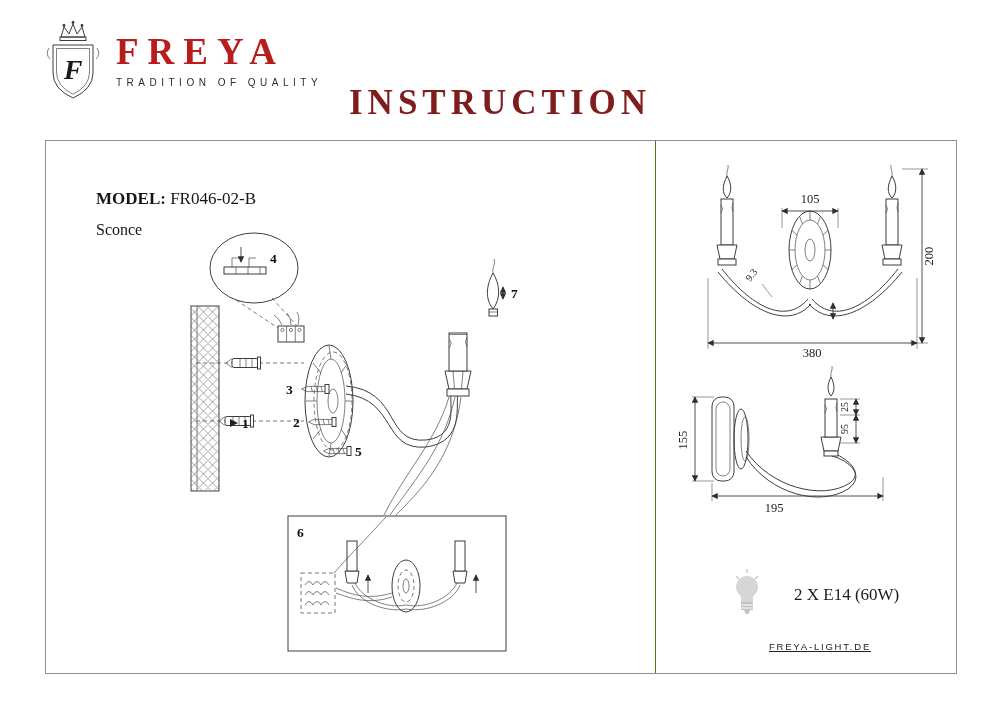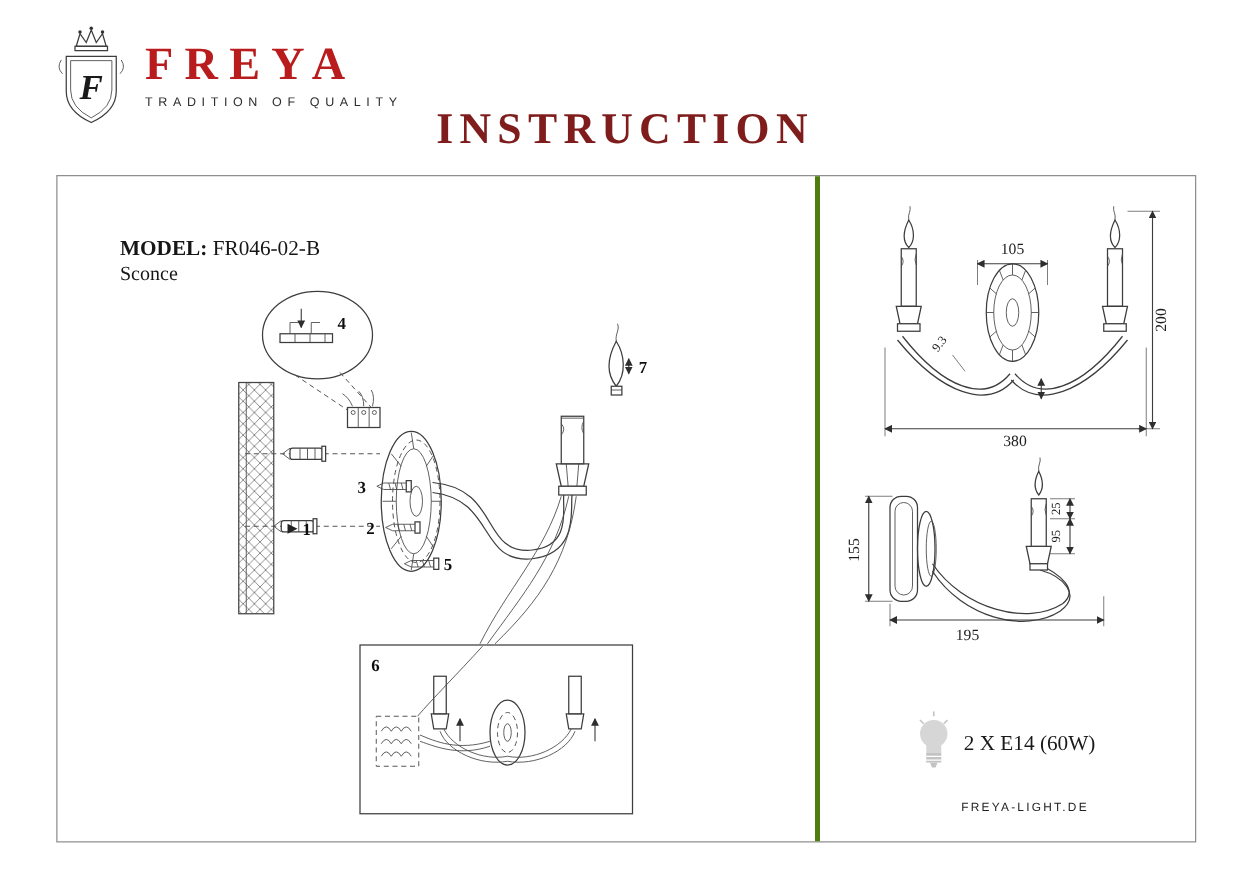--- a/index.html
+++ b/index.html
@@ -8,42 +8,42 @@
 
   
   .logo{position:absolute;left:42px;top:18px;display:flex;align-items:center;gap:12px;}
   .logo-text .brand{font-size:37px;letter-spacing:9px;font-weight:bold;color:#b91c1c;line-height:1;}
   .logo-text .tagline{font-size:10px;letter-spacing:4.5px;color:#2c2c2c;margin-top:7px;font-family:"Liberation Sans",sans-serif;}
   .title{position:absolute;left:0;top:60px;width:100%;text-align:center;
          font-size:35px;letter-spacing:5px;color:#7f1d1d;}
 
   
   .sheet{position:absolute;left:45px;top:140px;width:910px;height:532px;border:1px solid #8f8f8f;}
-  .left-sec{position:absolute;left:0;top:0;width:610px;height:532px;border-right:4px solid #4d7c0f;box-sizing:border-box;}
+  .left-sec{position:absolute;left:0;top:0;width:610px;height:532px;border-right:1px solid #4d7c0f;box-sizing:border-box;}
   .right-sec{position:absolute;left:624px;top:0;width:300px;height:532px;}
 
   .model-block{position:absolute;left:50px;top:48px;font-size:17px;}
   .model-block .lbl{font-weight:bold;}
-  .model-block .type{font-size:16px;margin-top:2px;}
+  .model-block .type{font-size:16px;margin-top:12px;}
 
   
   svg .ln{fill:none;stroke:#3d3d3d;stroke-width:1;}
   svg .lnt{fill:none;stroke:#4a4a4a;stroke-width:.7;}
   svg .dash{fill:none;stroke:#555;stroke-width:.8;stroke-dasharray:4 3;}
   svg .fw{fill:#fff;stroke:#3d3d3d;stroke-width:1;}
   svg .dim{font:12.5px "Liberation Serif",serif;fill:#1c1c1c;}
   svg .dims{font:10px "Liberation Serif",serif;fill:#1c1c1c;}
   svg .part{font:bold 13.5px "Liberation Serif",serif;fill:#0e0e0e;}
   svg .dimln{stroke:#3d3d3d;stroke-width:.9;fill:none;}
   svg .ext{stroke:#6a6a6a;stroke-width:.7;fill:none;}
 
-  .bulb-row{position:absolute;left:62px;top:428px;display:flex;align-items:center;gap:9px;}
+  .bulb-row{position:absolute;left:62px;top:428px;display:flex;align-items:center;gap:32px;}
   .bulb-spec{font-size:17px;color:#1a1a1a;}
   .website{position:absolute;left:0;top:500px;width:100%;text-align:center;
-           font-size:9.5px;letter-spacing:1.8px;color:#222;font-family:"Liberation Sans",sans-serif;}
+           font-size:9.5px;letter-spacing:1.8px;color:#222;font-family:"Liberation Sans",sans-serif;text-decoration:underline;}
 </style>
 </head>
 <body>
 
 <div class="page">
 
   <div class="logo">
     <svg width="62" height="84" viewBox="0 0 62 84">
 
       <g>

